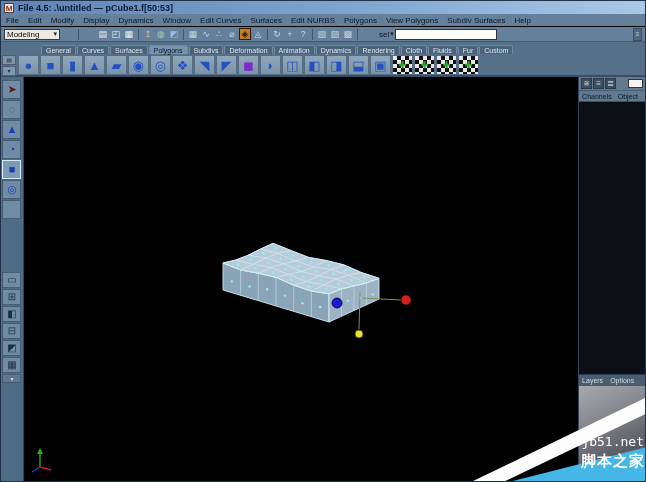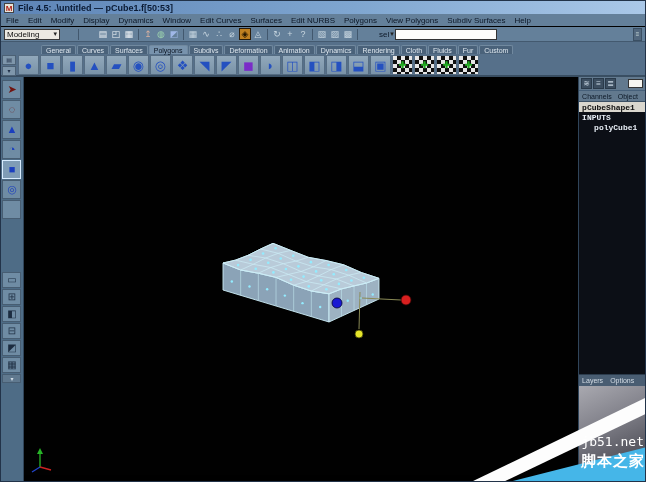--- a/index.html
+++ b/index.html
@@ -317,26 +317,20 @@
             <span class="cb-btn">≡</span>
             <span class="cb-btn">≣</span>
           </span>
         <span class="cb-field"></span>
       </div>
       <div class="cb-menubar">
 
       <span>Channels</span>
           <span>Object</span>
         </div>
-      <div>
-
-      <div class="cb-row row-selected">pCubeShape1</div>
-          <div class="cb-row row-section">INPUTS</div>
-          <div class="cb-row row-indent">polyCube1</div>
-        </div>
       <div class="cb-dark"></div>
       <div class="layers-bar">
 
       <span>Layers</span>
           <span>Options</span>
         </div>
       <div class="layers-area"></div>
     </div>
 
   </div>

